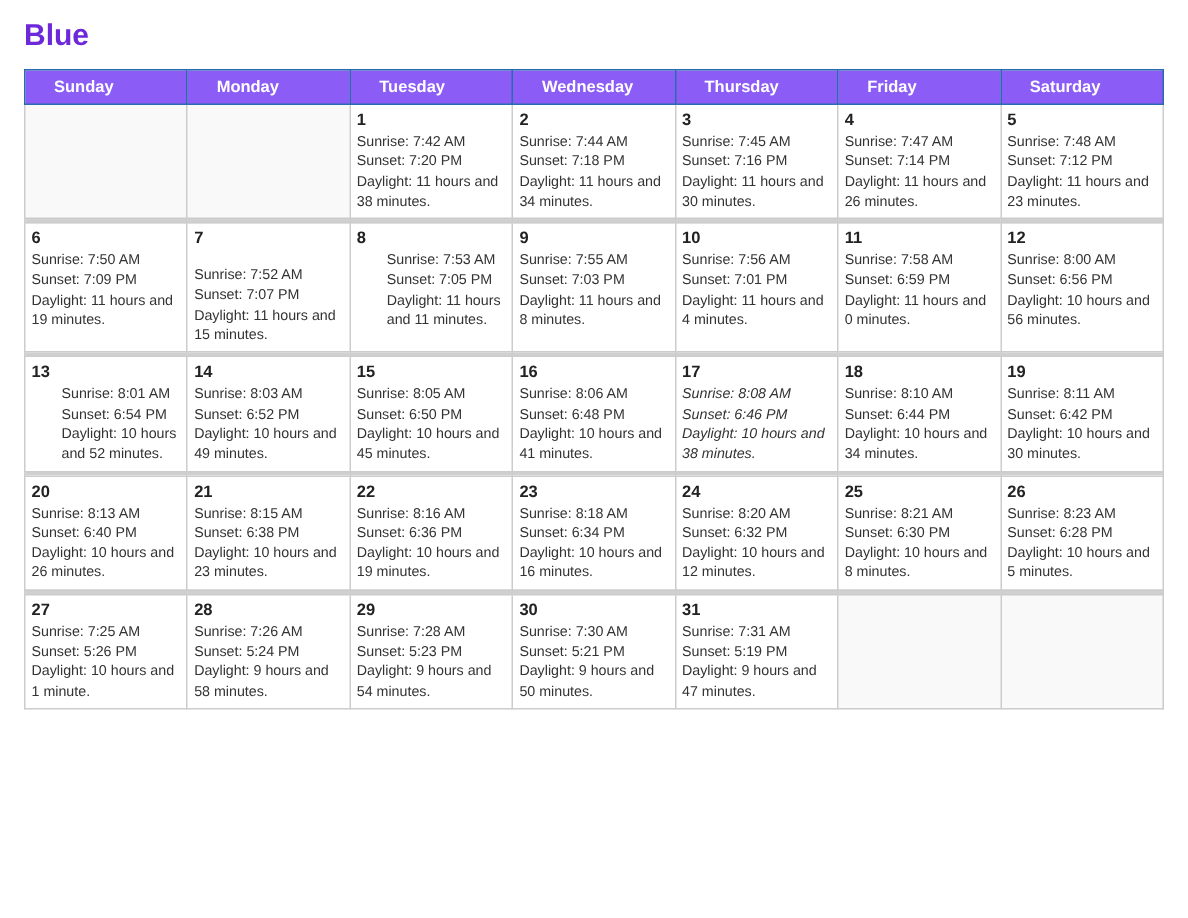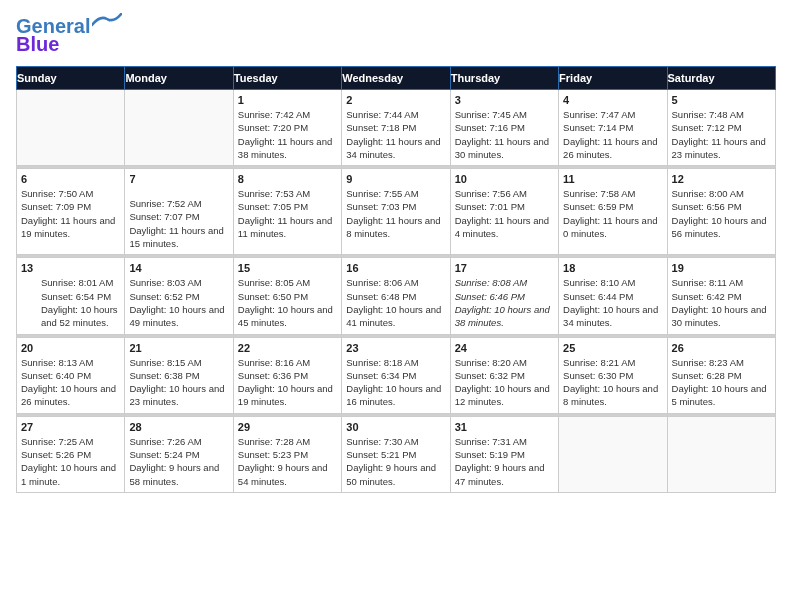--- a/index.html
+++ b/index.html
@@ -34,23 +34,23 @@
       font-size: 14px;
       color: #444;
       margin-top: 2px;
     }
     .calendar {
       width: 100%;
       border-collapse: collapse;
       font-size: 10px;
     }
     .calendar th {
-      background-color: #0f172a;
+      background-color: #8b5cf6;
       color: #fff;
-      padding: 5px 0;
+      padding: 5px 19px;
       text-align: left;
       font-size: 11px;
       border: 1px solid #2a6aaf;
     }
     .calendar td {
       border: 1px solid #ccc;
       padding: 4px;
       vertical-align: top;
       width: calc(100% / 7);
       min-height: 70px;
@@ -70,29 +70,20 @@
       color: #333;
       font-size: 9.5px;
       line-height: 1.4;
     }
   </style>
 </head>
 <body>
 
 <div class="header">
   <div class="logo">
-    <div style="display:flex; align-items:center;">
-      <div style="font-size:20px; font-weight:bold; color:#333; line-height:1.0;">
-        <span style="color:#3a7bbf;">General</span>
-      </div>
-      <svg width="30" height="18" viewBox="0 0 30 18" style="margin-left:2px; margin-top:-8px;">
-        <path d="M0,12 Q8,2 15,6 Q22,10 30,0" stroke="#3a7bbf" stroke-width="2.5" fill="none" stroke-linecap="round"></path>
-        <path d="M15,6 L18,8" stroke="#3a7bbf" stroke-width="2" fill="none"></path>
-      </svg>
-    </div>
     <div style="font-size:20px; font-weight:bold; color:#6d28d9; line-height:1.0; margin-top:-2px;">Blue</div>
   </div>
   <div class="title-block">
     <div class="month-title"></div>
     <div class="subtitle"></div>
   </div>
 </div>
 
 <table class="calendar">
   <thead>
@@ -158,21 +149,21 @@
 Daylight: 11 hours and 19 minutes.</div>
         </td>
         <td>
           <span class="day-number">7</span>
           <div class="day-info" style="white-space: pre-line; margin-top: 12px;">Sunrise: 7:52 AM
 Sunset: 7:07 PM
 Daylight: 11 hours and 15 minutes.</div>
         </td>
         <td>
           <span class="day-number">8</span>
-          <div class="day-info" style="white-space: pre-line;">Sunrise: 7:53 AM
+          <div class="day-info" style="white-space: pre-line; margin-left: 20px;">Sunrise: 7:53 AM
 Sunset: 7:05 PM
 Daylight: 11 hours and 11 minutes.</div>
         </td>
         <td>
           <span class="day-number">9</span>
           <div class="day-info" style="white-space: pre-line;">Sunrise: 7:55 AM
 Sunset: 7:03 PM
 Daylight: 11 hours and 8 minutes.</div>
         </td>
         <td>

